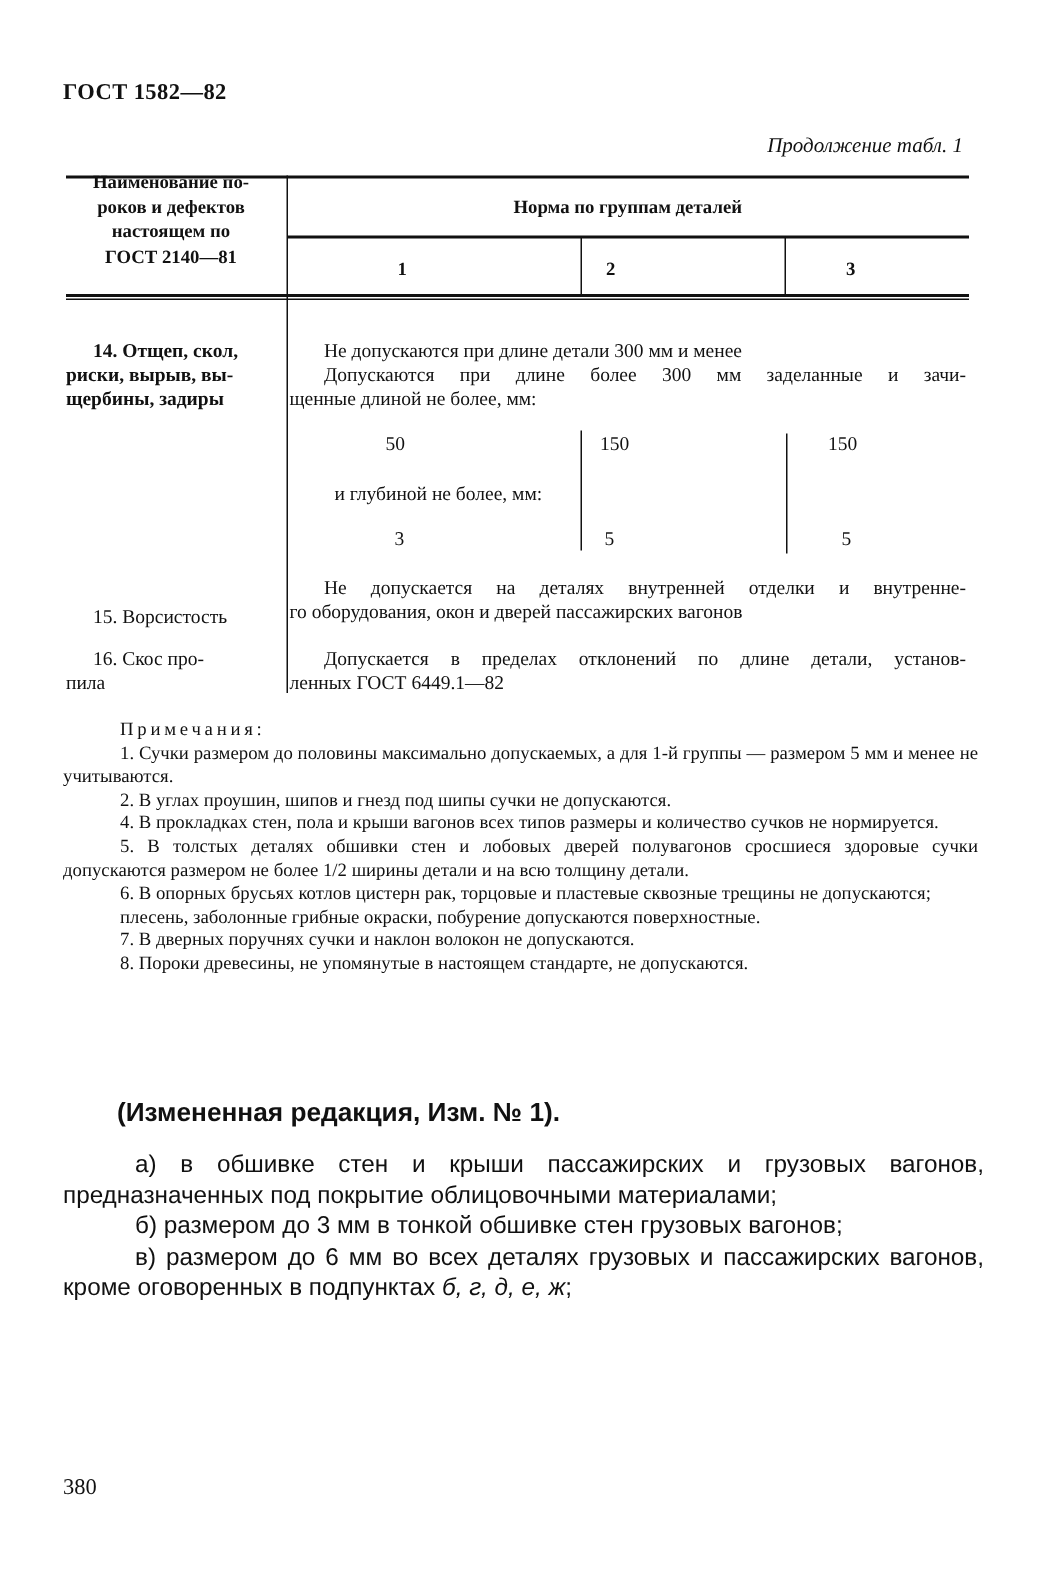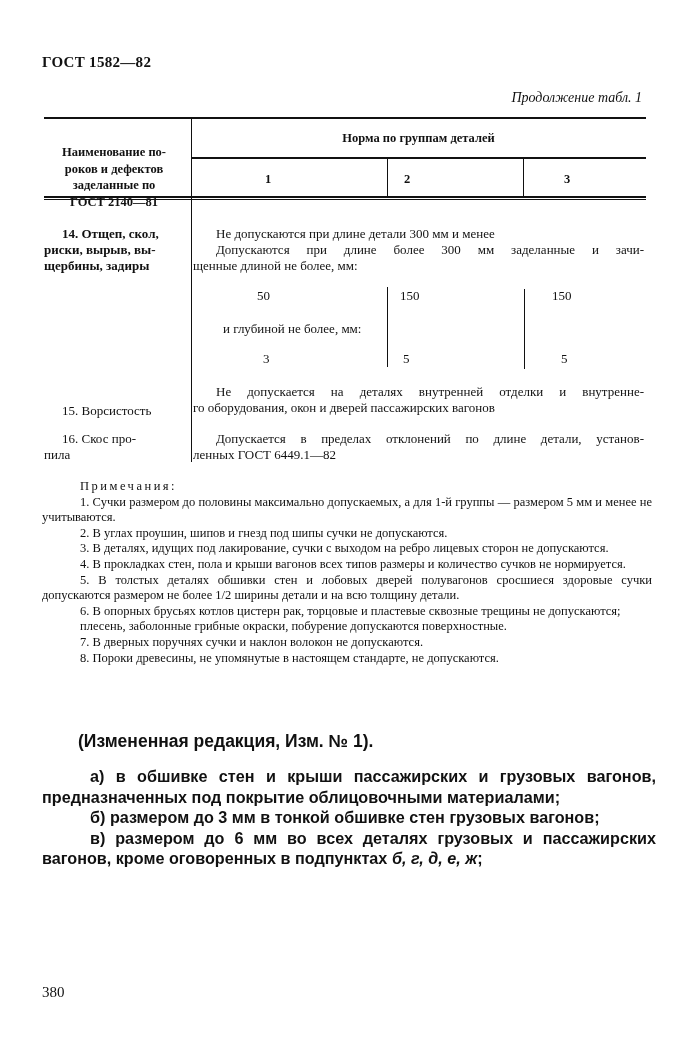--- a/index.html
+++ b/index.html
@@ -7,39 +7,39 @@
     width: 700px; height: 1050px; position: relative; overflow: hidden;
     font-family: "Liberation Serif", "DejaVu Serif", serif;
     color: #111111;
   }
   .abs { position: absolute; }
   .doc-id { left: 42px; top: 54px; font-size: 15px; font-weight: bold; letter-spacing: 0.3px; }
   .table-cont { right: 58px; top: 90px; font-size: 14px; font-style: italic; }
   .hline { position: absolute; background: #111; }
   .vline { position: absolute; background: #111; width: 1.2px; }
   .hdr-name {
-    left: 44px; top: 144px; width: 140px; text-align: center;
+    left: 44px; top: 113px; width: 140px; text-align: center;
     font-size: 12.5px; font-weight: bold; line-height: 16.5px;
   }
   .hdr-norm { left: 192px; top: 131px; width: 453px; text-align: center; font-size: 12.5px; font-weight: bold; }
   .hdr-col { top: 172px; font-size: 12.5px; font-weight: bold; }
   .cell { font-size: 13px; line-height: 16px; }
   .row-name { left: 44px; width: 142px; font-size: 13px; line-height: 16px; text-indent: 18px; }
   .row-name.bold { font-weight: bold; }
   .num { font-size: 13px; }
   .notes { left: 42px; width: 610px; top: 479px; font-size: 12.5px; line-height: 15.6px; }
   .notes p { margin: 0; text-align: justify; }
   .notes .ind { text-indent: 38px; }
   .notes .hdr { text-indent: 38px; letter-spacing: 2.5px; }
   .rev { left: 78px; top: 731px; font-family: "Liberation Sans", "DejaVu Sans", sans-serif; font-weight: bold; font-size: 17.5px; }
   .items {
     left: 42px; width: 614px; top: 766px;
     font-family: "Liberation Sans", "DejaVu Sans", sans-serif; font-size: 16.2px; line-height: 20.6px;
   }
-  .items p { margin: 0; text-align: justify; font-weight: bold; }
+  .items p { margin: 0; text-align: justify; }
   .items .ind1 { text-indent: 48px; }
   .items .ind2 { text-indent: 22px; }
   .page-num { left: 42px; top: 984px; font-size: 15px; }
   em { font-style: italic; }
 </style>
 </head>
 <body>
 
 <div class="abs doc-id">ГОСТ 1582—82</div>
 <div class="abs table-cont">Продолжение табл. 1</div>
@@ -49,21 +49,21 @@
   <div class="hline" style="left:192px; top:157px; width:454px; height:2px;"></div>
   <div class="hline" style="left:44px; top:196px; width:602px; height:1.5px;"></div>
   <div class="hline" style="left:44px; top:199px; width:602px; height:1.2px;"></div>
   <div class="vline" style="left:191px; top:117px; height:345px;"></div>
   <div class="vline" style="left:387px; top:158px; height:40px;"></div>
   <div class="vline" style="left:523px; top:158px; height:40px;"></div>
 
   <div class="abs hdr-name">
     <div>Наименование по-</div>
     <div>роков и дефектов</div>
-    <div>заделанные по</div>
+    <div>настоящем по</div>
     <div>ГОСТ 2140—81</div>
   </div>
   <div class="abs hdr-norm">Норма по группам деталей</div>
   <div class="abs hdr-col" style="left:265px;">1</div>
   <div class="abs hdr-col" style="left:404px;">2</div>
   <div class="abs hdr-col" style="left:564px;">3</div>
 
   <div class="abs row-name bold" style="top:226px;">
     <div>14. Отщеп, скол,</div>
     <div style="text-indent:0">риски, вырыв, вы-</div>
@@ -93,21 +93,20 @@
     <div style="text-indent:0">пила</div>
   </div>
   <div class="abs cell" style="left:216px; top:431px; width:428px; text-align:justify; text-align-last:justify;">Допускается в пределах отклонений по длине детали, установ-</div>
   <div class="abs cell" style="left:193px; top:447px;">ленных ГОСТ 6449.1—82</div>
 </div>
 
 <div class="abs notes">
   <p class="hdr">Примечания:</p>
   <p class="ind">1. Сучки размером до половины максимально допускаемых, а для 1-й группы — размером 5 мм и менее не учитываются.</p>
   <p class="ind">2. В углах проушин, шипов и гнезд под шипы сучки не допускаются.</p>
-  <p class="ind">3. В деталях, идущих под лакирование, сучки с выходом на ребро лицевых сторон не допускаются.</p>
   <p class="ind">4. В прокладках стен, пола и крыши вагонов всех типов размеры и количество сучков не нормируется.</p>
   <p class="ind">5. В толстых деталях обшивки стен и лобовых дверей полувагонов сросшиеся здоровые сучки допускаются размером не более 1/2 ширины детали и на всю толщину детали.</p>
   <p class="ind">6. В опорных брусьях котлов цистерн рак, торцовые и пластевые сквозные трещины не допускаются;</p>
   <p class="ind">плесень, заболонные грибные окраски, побурение допускаются поверхностные.</p>
   <p class="ind">7. В дверных поручнях сучки и наклон волокон не допускаются.</p>
   <p class="ind">8. Пороки древесины, не упомянутые в настоящем стандарте, не допускаются.</p>
 </div>
 
 <div class="abs rev">(Измененная редакция, Изм. № 1).</div>
 

